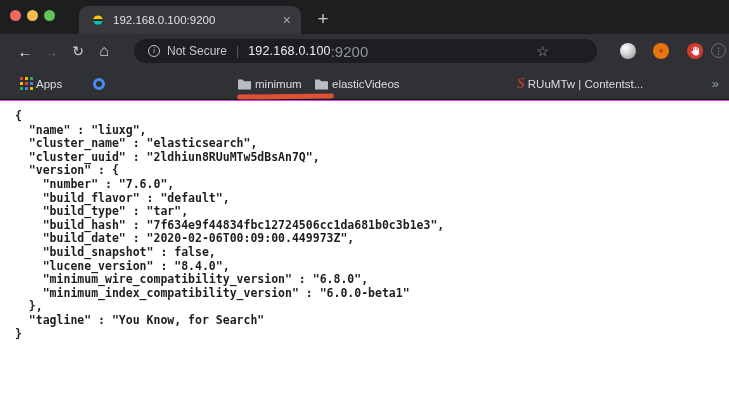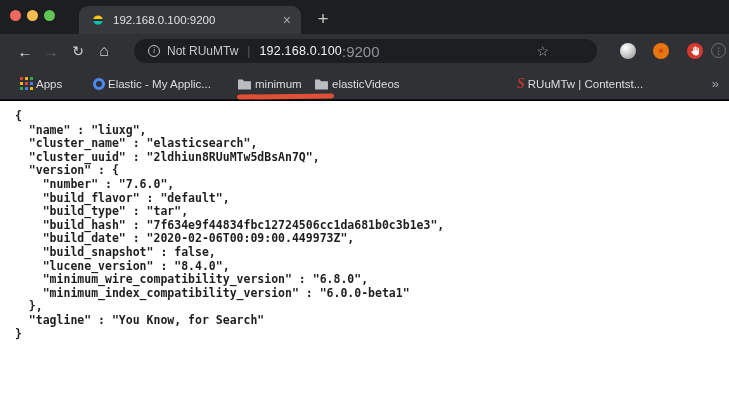--- a/index.html
+++ b/index.html
@@ -1,18 +1,18 @@
 <!DOCTYPE html>
 <html><head>
 <meta charset="utf-8">
 <style>
   * { margin:0; padding:0; box-sizing:border-box; }
   html,body { width:729px; height:406px; overflow:hidden; background:#fff;
               font-family:"Liberation Sans", sans-serif; }
-  .window { position:relative; width:729px; height:340px; background:#000000; }
+  .window { position:relative; width:729px; height:340px; background:#d946ef; }
 
   
   .tabstrip { position:absolute; left:0; top:0; width:729px; height:34px; background:#1d1e20; }
   .traffic { position:absolute; top:10px; width:11px; height:11px; border-radius:50%; }
   .tl-red    { left:10px; background:#ee6a5f; }
   .tl-yellow { left:27px; background:#f5bd4f; }
   .tl-green  { left:44px; background:#61c454; }
   .tab { position:absolute; left:79px; top:6px; width:222px; height:28px;
          background:#37383c; border-radius:9px 9px 0 0; display:flex; align-items:center; }
   .tab-favicon { width:14px; height:14px; margin-left:12px; flex:0 0 auto; }
@@ -94,21 +94,21 @@
   </div>
 
   <div class="toolbar">
     <div class="navbtn nav-back">←</div>
     <div class="navbtn nav-forward">→</div>
     <div class="navbtn nav-reload">↻</div>
     <div class="navbtn nav-home">⌂</div>
 
     <div class="omnibox">
       <span class="info-ic">i</span>
-      <span class="notsecure">Not RUuMTw</span>
+      <span class="notsecure">Not Secure</span>
       <span class="omni-sep">|</span>
       <span class="url-host">192.168.0.100</span>
       <span class="url-port">:9200</span>
       <span class="star">☆</span>
     </div>
     <div class="annot-underline"></div>
 
     <div class="ext ext-sphere"></div>
     <div class="ext ext-orange">✶</div>
     <div class="ext ext-hand">
@@ -130,21 +130,20 @@
           <span style="background:#4285f4"></span>
         <span style="background:#34a853"></span>
           <span style="background:#4285f4"></span>
           <span style="background:#fabb05"></span>
       </span>
       <span class="bm-label">Apps</span>
     </div>
 
     <div class="bm" style="left:93px">
       <span class="ring"></span>
-      <span class="bm-label">Elastic - My Applic...</span>
     </div>
 
     <div class="bm" style="left:237px">
       <svg width="15" height="12" viewBox="0 0 16 13">
         <path d="M1 1.5 h5 l1.6 2 H15 v9 H1 Z" fill="#b9bdc2"></path>
       </svg>
       <span class="bm-label">minimum</span>
     </div>
 
     <div class="bm" style="left:314px">

